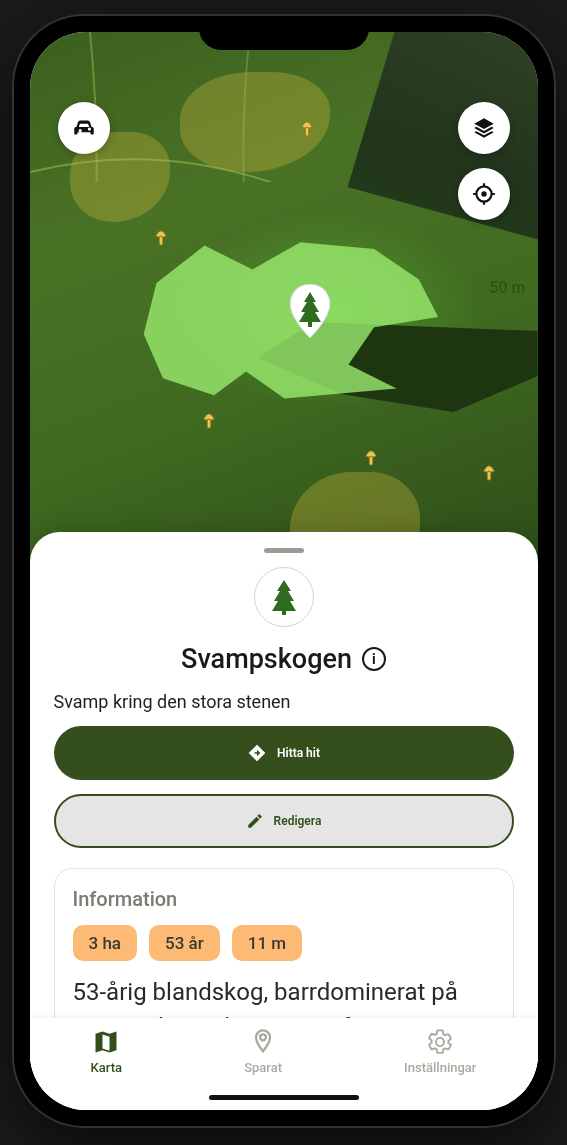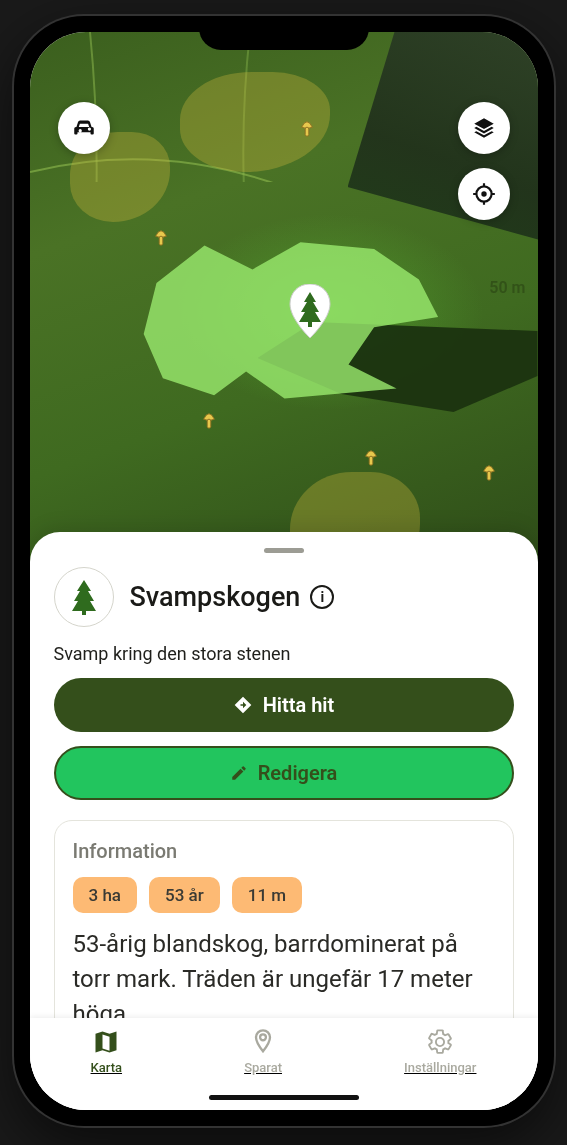--- a/index.html
+++ b/index.html
@@ -59,47 +59,46 @@
   .fab-layers{right:28px;top:70px;}
   .fab-locate{right:28px;top:136px;}
 
   
   .sheet {
     position:absolute; left:0; right:0; top:500px; bottom:0;
     background:#fff; border-radius:30px 30px 0 0; padding: 14px 24px 0;
     box-shadow: 0 -4px 20px rgba(0,0,0,.12);
   }
   .grabber{width:40px;height:5px;background:#9c9c94;border-radius:3px;margin:2px auto 14px;}
-  .header-row{display:flex;align-items:center;gap:16px;margin-bottom:10px;}
+  .header-row{display:flex;align-items:center;gap:16px;margin-bottom:10px;flex-direction:column;}
   .place-icon{width:60px;height:60px;border-radius:50%;border:1.5px solid #d5d5cc;display:flex;align-items:center;justify-content:center;flex-shrink:0;}
   .place-icon svg{width:32px;height:36px;}
   .title-col{display:flex;flex-direction:column;}
   .title-row{display:flex;align-items:center;gap:10px;}
   .title{font-size:27px;font-weight:500;color:#1a1a17;}
   .info-circle{width:24px;height:24px;border:2px solid #1a1a17;border-radius:50%;display:flex;align-items:center;justify-content:center;font-size:14px;font-weight:700;color:#1a1a17;cursor:pointer;}
   .subtitle{font-size:17px;color:#7a7a72;margin-top:2px;}
   .note{font-size:18px;color:#1f1f1b;margin:16px 0 14px;}
-  .btn{display:flex;align-items:center;justify-content:center;gap:10px;height:54px;border-radius:30px;font-size:20px;font-weight:600;cursor:pointer;}
+  .btn{display:flex;align-items:center;justify-content:center;gap:10px;height:54px;border-radius:30px;font-size:12px;font-weight:600;cursor:pointer;}
   .btn-primary{background:#344f1b;color:#fff;}
   .btn-primary svg{width:20px;height:20px;fill:#fff;}
   .btn-row{display:flex;gap:14px;margin-top:14px;}
-  .btn-outline{flex:1;border:2px solid #344f1b;color:#344f1b;background:#22c55e;}
+  .btn-outline{flex:1;border:2px solid #344f1b;color:#344f1b;background:#e5e5e5;}
   .btn-outline svg{width:18px;height:18px;}
   .info-card{margin-top:20px;border:1.5px solid #e4e4dc;border-radius:18px;padding:18px;}
   .info-title{font-size:20px;color:#7a7a72;font-weight:500;margin-bottom:14px;}
   .chips{display:flex;gap:12px;margin-bottom:14px;}
   .chip{background:#fdba74;color:#3a3a34;font-size:17px;font-weight:500;padding:8px 16px;border-radius:10px;}
   .info-body{font-size:24px;color:#2a2a26;line-height:1.45;}
 
   
   .nav{
     position:absolute;left:0;right:0;bottom:0;height:92px;background:#fff;
     display:flex;justify-content:space-around;align-items:flex-start;padding-top:10px;
     box-shadow: 0 -1px 6px rgba(0,0,0,.08);
-    text-decoration: underline;
   }
   .nav-item{display:flex;flex-direction:column;align-items:center;gap:4px;cursor:pointer;color:#a9a99f;}
   .nav-item.active{color:#344f1b;}
   .nav-item svg{width:28px;height:28px;}
   .nav-label{font-size:13px;font-weight:500;}
   .home-ind{position:absolute;bottom:10px;left:50%;transform:translateX(-50%);width:150px;height:5px;background:#111;border-radius:3px;}
 </style>
 </head>
 <body>
 

